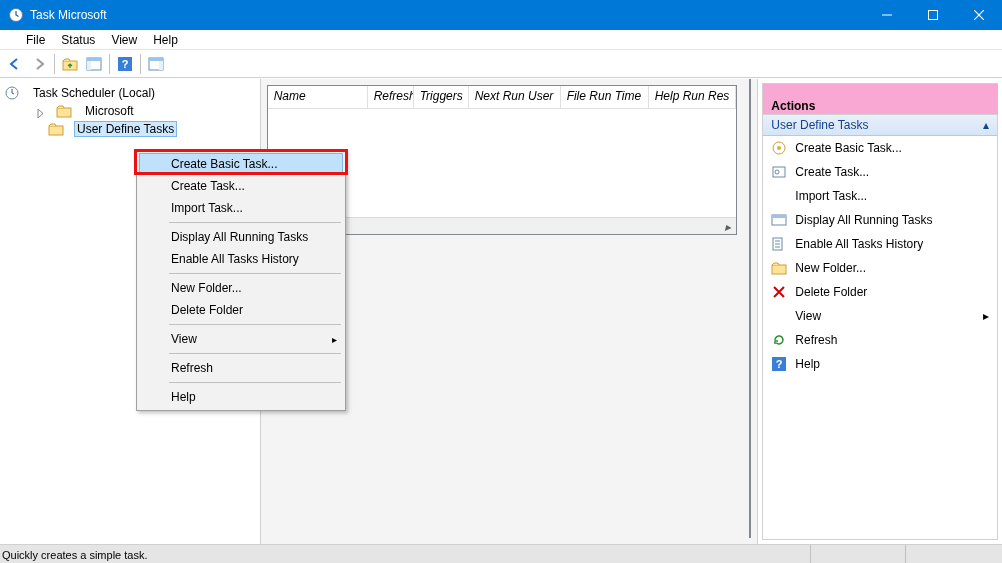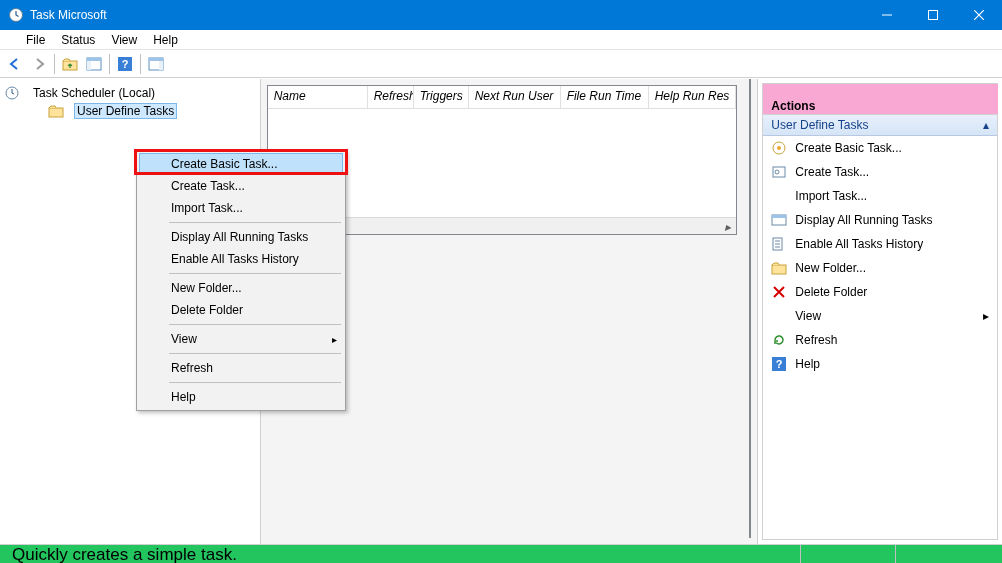--- a/index.html
+++ b/index.html
@@ -166,23 +166,23 @@
     padding:0 8px;
     gap:8px;
   }
   .action-row .aicon { width:16px; height:16px; display:flex;align-items:center;justify-content:center;}
   .action-row .arrow { margin-left:auto; color:#000; }
   .statusbar {
     height:20px;
     border-top:1px solid #d0d0d0;
     display:flex;
     align-items:center;
-    padding:0 12px;
-    background:#22c55e;
-    font-size:17px;
+    padding:0 2px;
+    background:#e5e5e5;
+    font-size:11px;
   }
   .statusbar .cell { border-left:1px solid #c0c0c0; height:100%; }
   
   .context-menu {
     position:absolute;
     left:136px;
     top:150px;
     width:210px;
     background:#f2f2f2;
     border:1px solid #a0a0a0;
@@ -312,20 +312,35 @@
     <div class="tree-row">
       <span class="tree-icon">
           <svg width="16" height="16" viewBox="0 0 16 16">
             <circle cx="8" cy="8" r="6" fill="#fff" stroke="#6a8aa8"></circle>
             <path d="M8 4v4l2 1" stroke="#2a5a8a" fill="none"></path>
           </svg>
         </span>
       <span class="tree-label">Task Scheduler (Local)</span>
     </div>
     <div class="tree-row">
+      <span class="tree-indent" style="width:20px"></span>
+      <span class="expander">
+          <svg width="9" height="9" viewBox="0 0 9 9">
+            <path d="M2 0l5 4.5L2 9z" fill="none" stroke="#888"></path>
+          </svg>
+        </span>
+      <span class="tree-icon">
+          <svg width="16" height="16" viewBox="0 0 16 16">
+            <rect x="1" y="5" width="14" height="9" fill="#ffe39b" stroke="#caa23c"></rect>
+            <path d="M1 5l2-2h4l1 2" fill="#ffe39b" stroke="#caa23c"></path>
+          </svg>
+        </span>
+      <span class="tree-label">Microsoft</span>
+    </div>
+    <div class="tree-row">
       <span class="tree-indent" style="width:34px"></span>
       <span class="tree-icon">
           <svg width="16" height="16" viewBox="0 0 16 16">
             <rect x="1" y="5" width="14" height="9" fill="#ffe39b" stroke="#caa23c"></rect>
             <path d="M1 5l2-2h4l1 2" fill="#ffe39b" stroke="#caa23c"></path>
           </svg>
         </span>
       <span class="tree-label selected">User Define Tasks</span>
     </div>
   </div>

